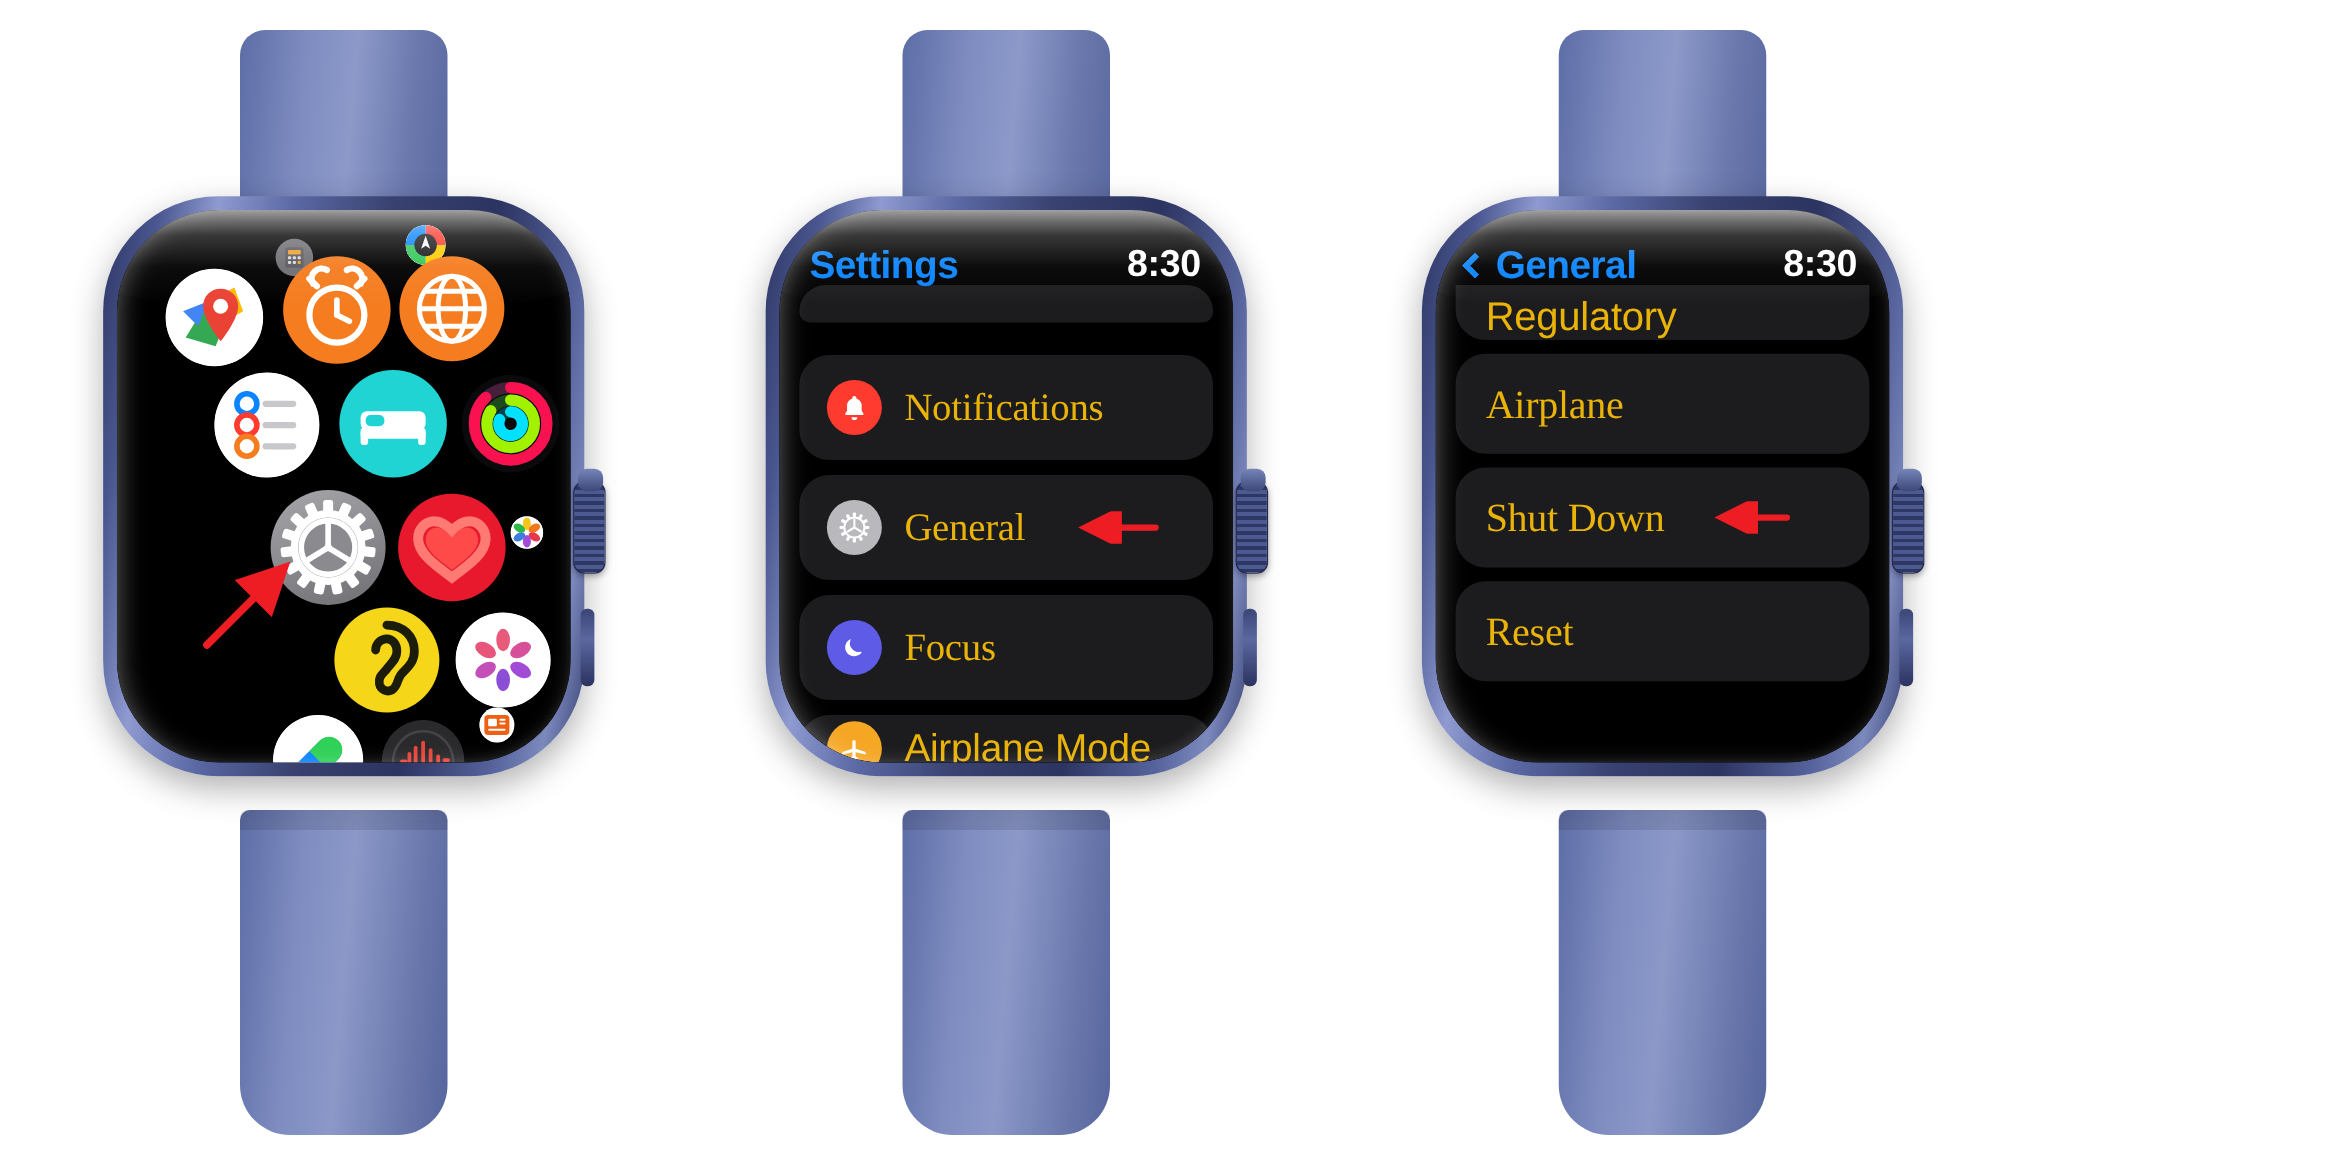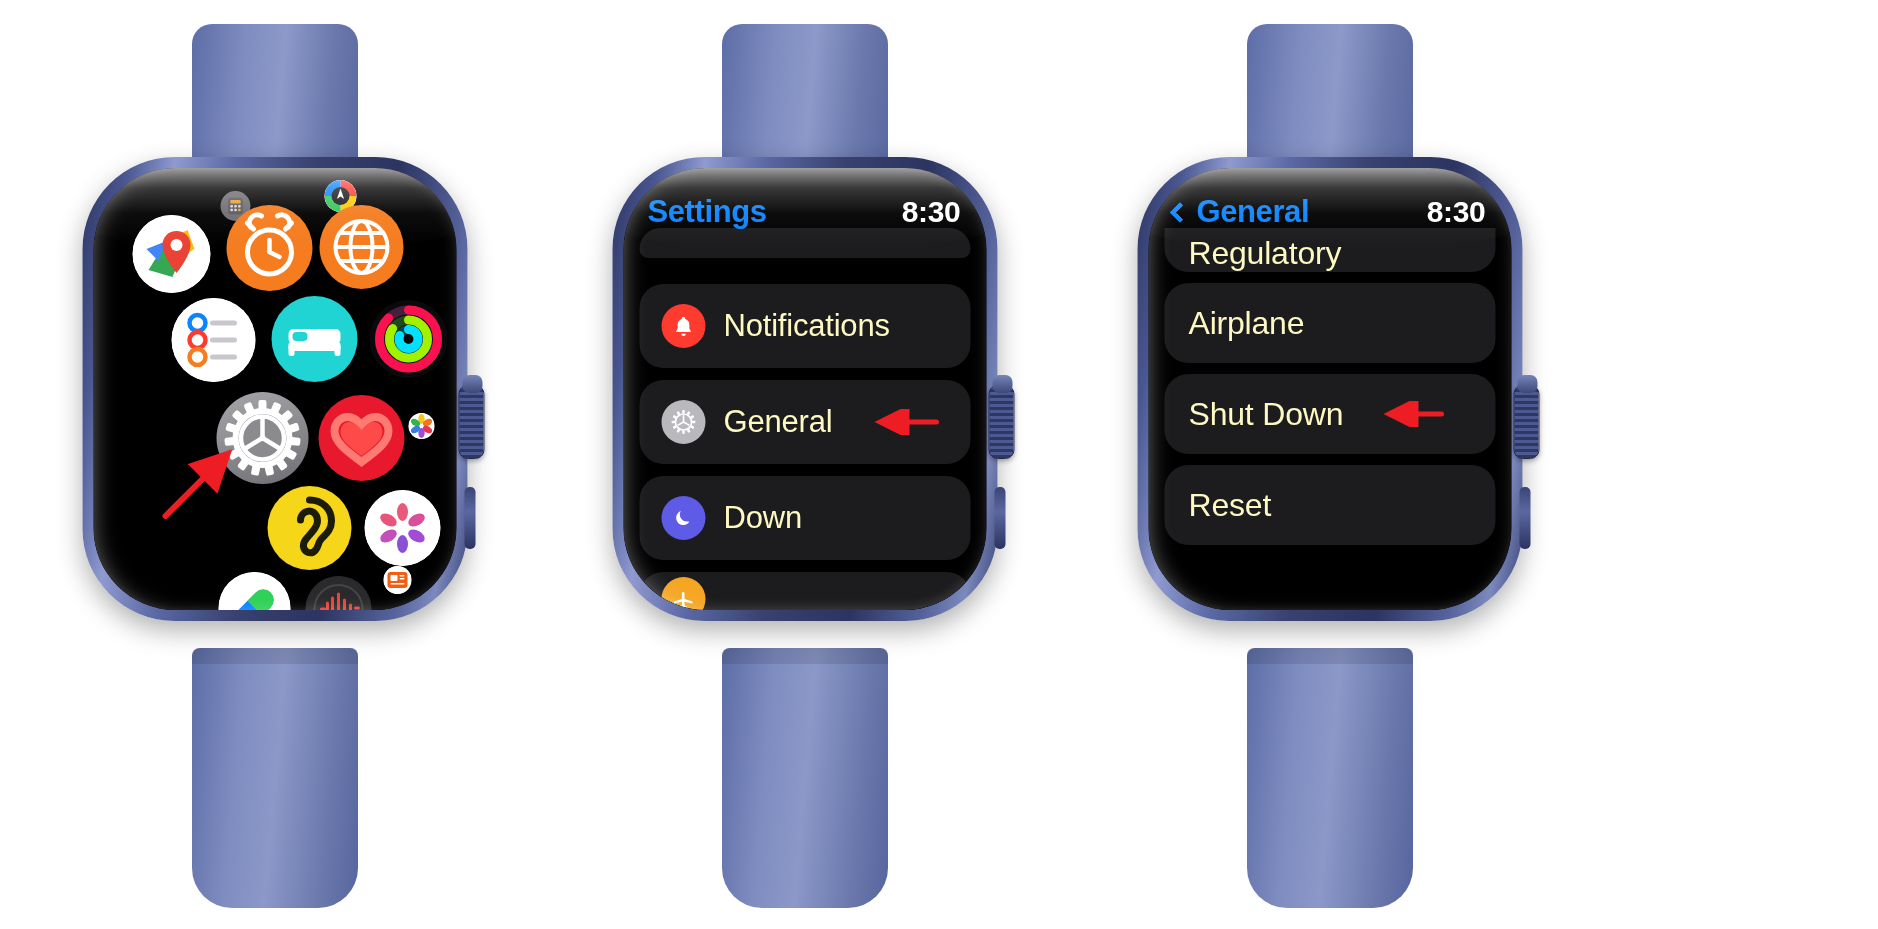--- a/index.html
+++ b/index.html
@@ -116,23 +116,24 @@
     letter-spacing:-.3px; }
 
   .rows { position:absolute; top:60px; left:0; right:0; bottom:0;
     padding:0 16px; }
   .row {
     background:#1c1c1e; border-radius:24px;
     height:84px; margin-bottom:12px;
     display:flex; align-items:center; gap:18px;
     padding:0 22px;
     position:relative;
+    font-family:Liberation Serif, serif;
   }
   .row.stub { height:30px; border-radius:24px 24px 10px 10px; margin-bottom:26px; }
-  .row-label { color:#fef9c3; font-size:31px; letter-spacing:-.2px; white-space:nowrap; }
+  .row-label { color:#eab308; font-size:31px; letter-spacing:-.2px; white-space:nowrap; }
   .row-icon { width:44px; height:44px; border-radius:50%; flex:0 0 44px;
     display:flex; align-items:center; justify-content:center; }
 
   .w3 .row { height:80px; margin-bottom:11px; padding:0 24px; }
   .w3 .row-label { font-size:32px; }
 
   
   .clip-top { height:44px; overflow:hidden; border-radius:0 0 24px 24px;
     background:#1c1c1e; margin-bottom:11px; display:flex; align-items:flex-end;
     padding:0 24px 6px; }
@@ -469,29 +470,30 @@
                 </svg>
               </span>
             </div>
 
             <div class="row">
               <span class="row-icon" style="background:#5e5ce6;">
                 <svg viewBox="0 0 24 24" width="24" height="24">
                   <path d="M16.8 15.4A7 7 0 0 1 9.3 5.1a7.2 7.2 0 1 0 8.6 10.6 7 7 0 0 1-1.1-.3z" fill="#fff"></path>
                 </svg>
               </span>
-              <span class="row-label">Down</span>
+              <span class="row-label">Focus</span>
             </div>
 
             <div class="clip-bot">
               <span class="row-icon" style="background:#f5a623;">
                 <svg viewBox="0 0 24 24" width="24" height="24">
                   <path d="M21 14.5l-8-2.6V6.2a1.3 1.3 0 1 0-2.6 0v5.7l-8 2.6v2l8-1.8v3.5l-2.3 1.5v1.3l3.6-.9 3.6.9v-1.3L13 18.2v-3.5l8 1.8z" fill="#fff"></path>
                 </svg>
               </span>
+              <span class="row-label">Airplane Mode</span>
             </div>
 
           </div>
         </div>
         <div class="edgeglow"></div>
         <div class="sheen"></div>
       </div>
     </div>
   </div>
 

